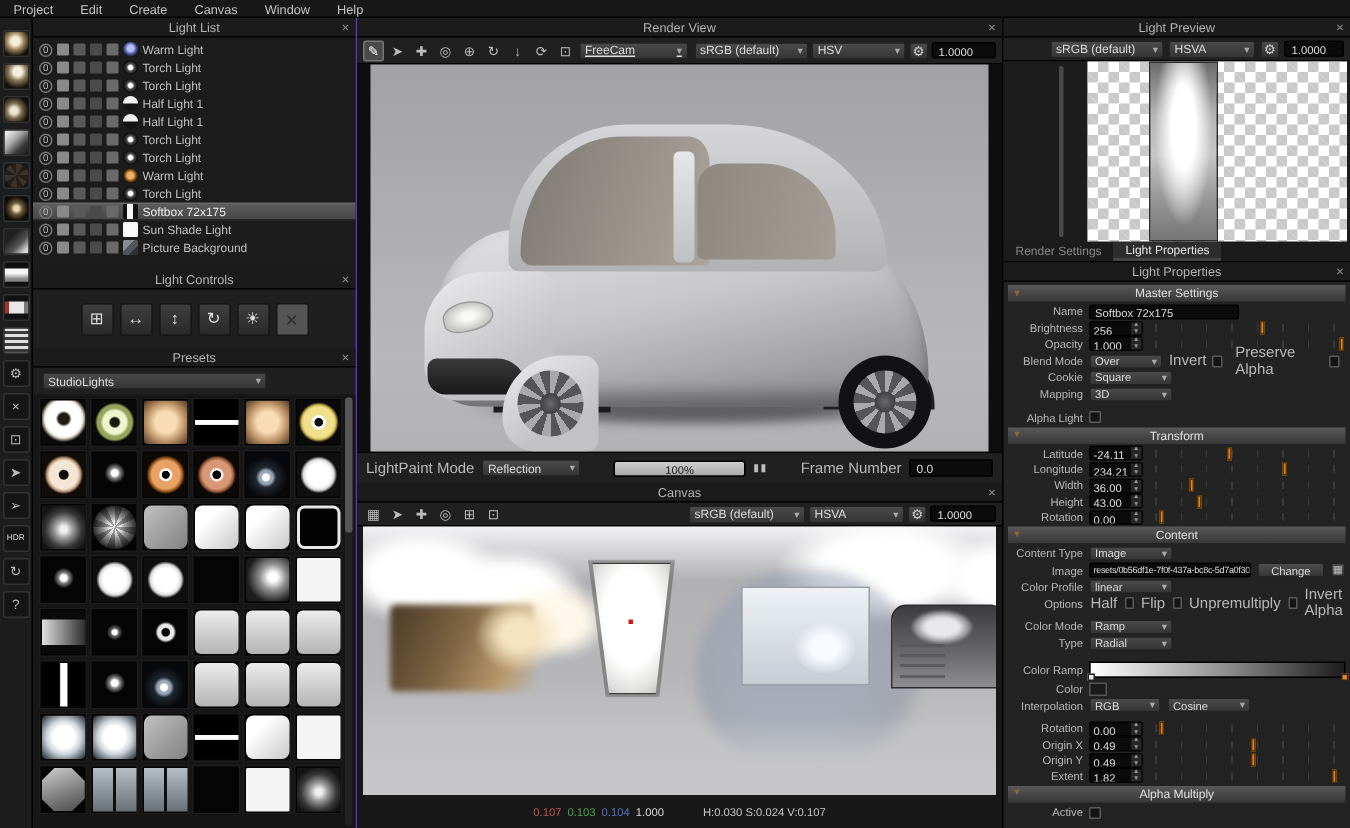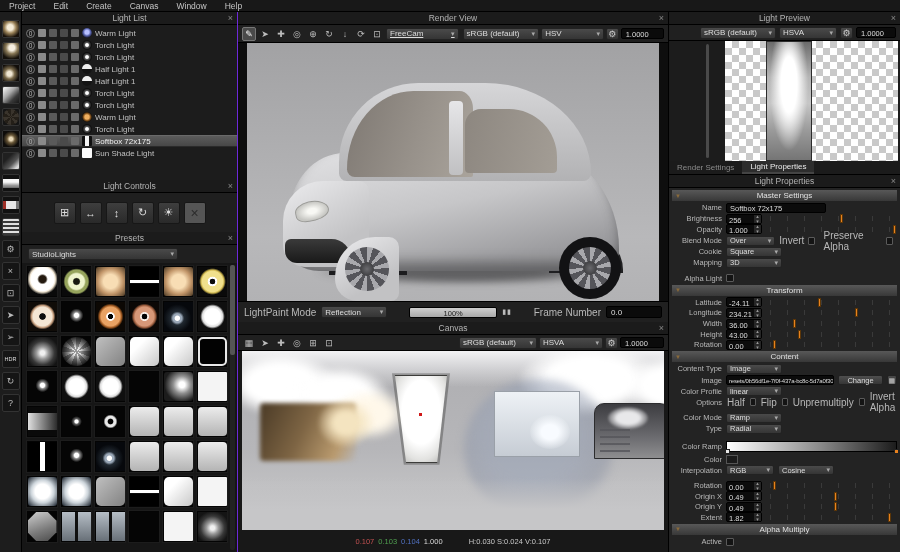--- a/index.html
+++ b/index.html
@@ -397,20 +397,29 @@
   <div class="llrow">
     <span class="llzero">0</span>
     <span class="llsq s1"></span>
     <span class="llsq s2"></span>
     <span class="llsq s3"></span>
     <span class="llsq s4"></span>
     <span class="llthumb t-white-square"></span>
     <span>Sun Shade Light</span>
   </div>
 
+  <div class="llrow">
+    <span class="llzero">0</span>
+    <span class="llsq s1"></span>
+    <span class="llsq s2"></span>
+    <span class="llsq s3"></span>
+    <span class="llsq s4"></span>
+    <span class="llthumb t-picture"></span>
+    <span>Picture Background</span>
+  </div>
 </div>
     </div>
 
     <div class="lightcontrols">
       <div class="ptitle">
         <span>Light Controls</span>
         <span class="closex">×</span>
       </div>
       <div class="lcrow">
   <div class="lcbtn">⊞</div>

